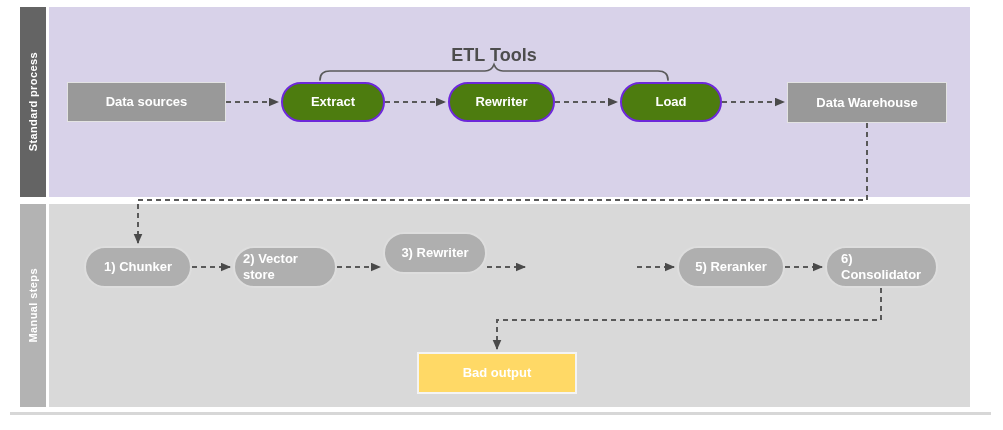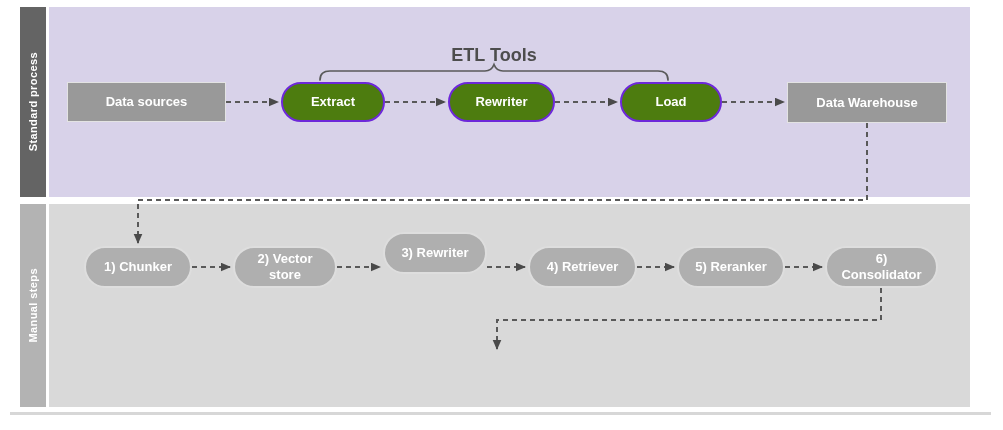--- a/index.html
+++ b/index.html
@@ -22,21 +22,21 @@
 
   .page-edge { position: absolute; left: 10px; top: 412px; width: 981px; height: 3px;
                background: #D7D7D7; z-index: 0; }
 
   
   .wires { position: absolute; left: 0; top: 0; width: 1003px; height: 430px;
            z-index: 1; pointer-events: none; }
 
   
   .node { position: absolute; z-index: 2; display: flex; align-items: center;
-          justify-content: center; text-align: center; color: #ffffff;
+          justify-content: center; color: #ffffff;
           font-size: 13px; font-weight: bold; line-height: 1.2; padding: 0 8px; }
   .rect-gray   { background: #999999; border: 1.5px solid #E3E3E3; }
   .pill        { border-radius: 22px; }
   .pill-pink   { background: #4d7c0f; border: 2px solid #6d28d9; }
   .pill-gray   { background: #AFAFAF; border: 2px solid #DEDEDE; }
   .rect-yellow { background: #FFD966; border: 2px solid #F4F4F4; }
 
   .n-data-sources   { left: 67px;  top: 82px;  width: 159px; height: 40px; }
   .n-extract        { left: 281px; top: 82px;  width: 104px; height: 40px; }
   .n-transform      { left: 448px; top: 82px;  width: 107px; height: 40px; }
@@ -113,24 +113,24 @@
 
   <div class="node pill pill-gray n-chunker">
     <span>1) Chunker</span>
   </div>
   <div class="node pill pill-gray n-vector-store">
     <span>2) Vector store</span>
   </div>
   <div class="node pill pill-gray n-rewriter">
     <span>3) Rewriter</span>
   </div>
-  <div class="node pill pill-gray n-retriever">
-    <span>4) Retriever</span>
-  </div>
   <div class="node pill pill-gray n-reranker">
     <span>5) Reranker</span>
   </div>
   <div class="node pill pill-gray n-consolidator">
     <span>6) Consolidator</span>
   </div>
 
+  <div class="node rect-yellow n-bad-output">
+    <span>Bad output</span>
+  </div>
 
 </div>
 
 </body></html>

